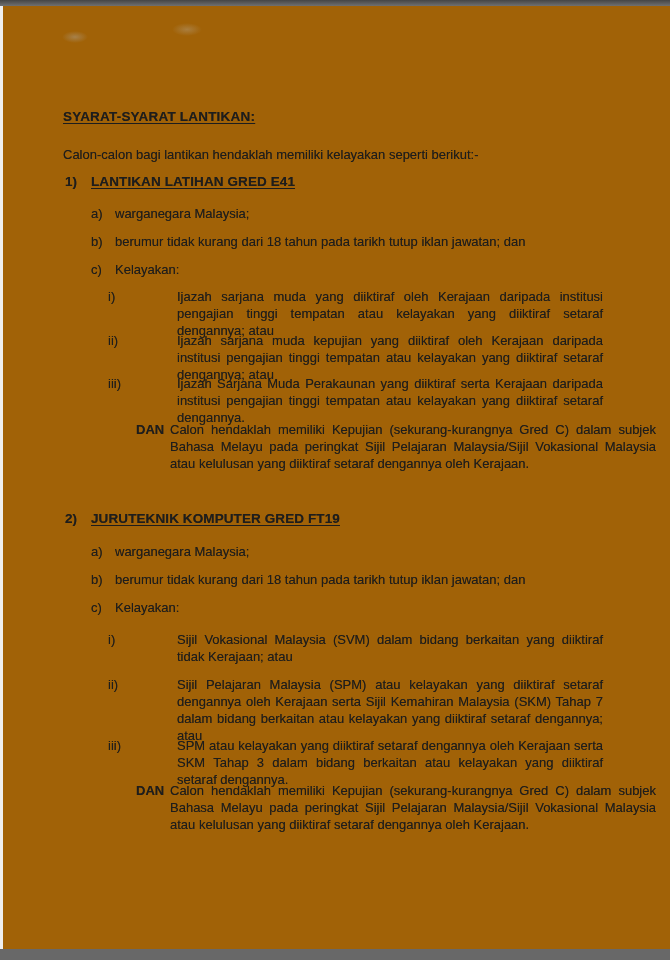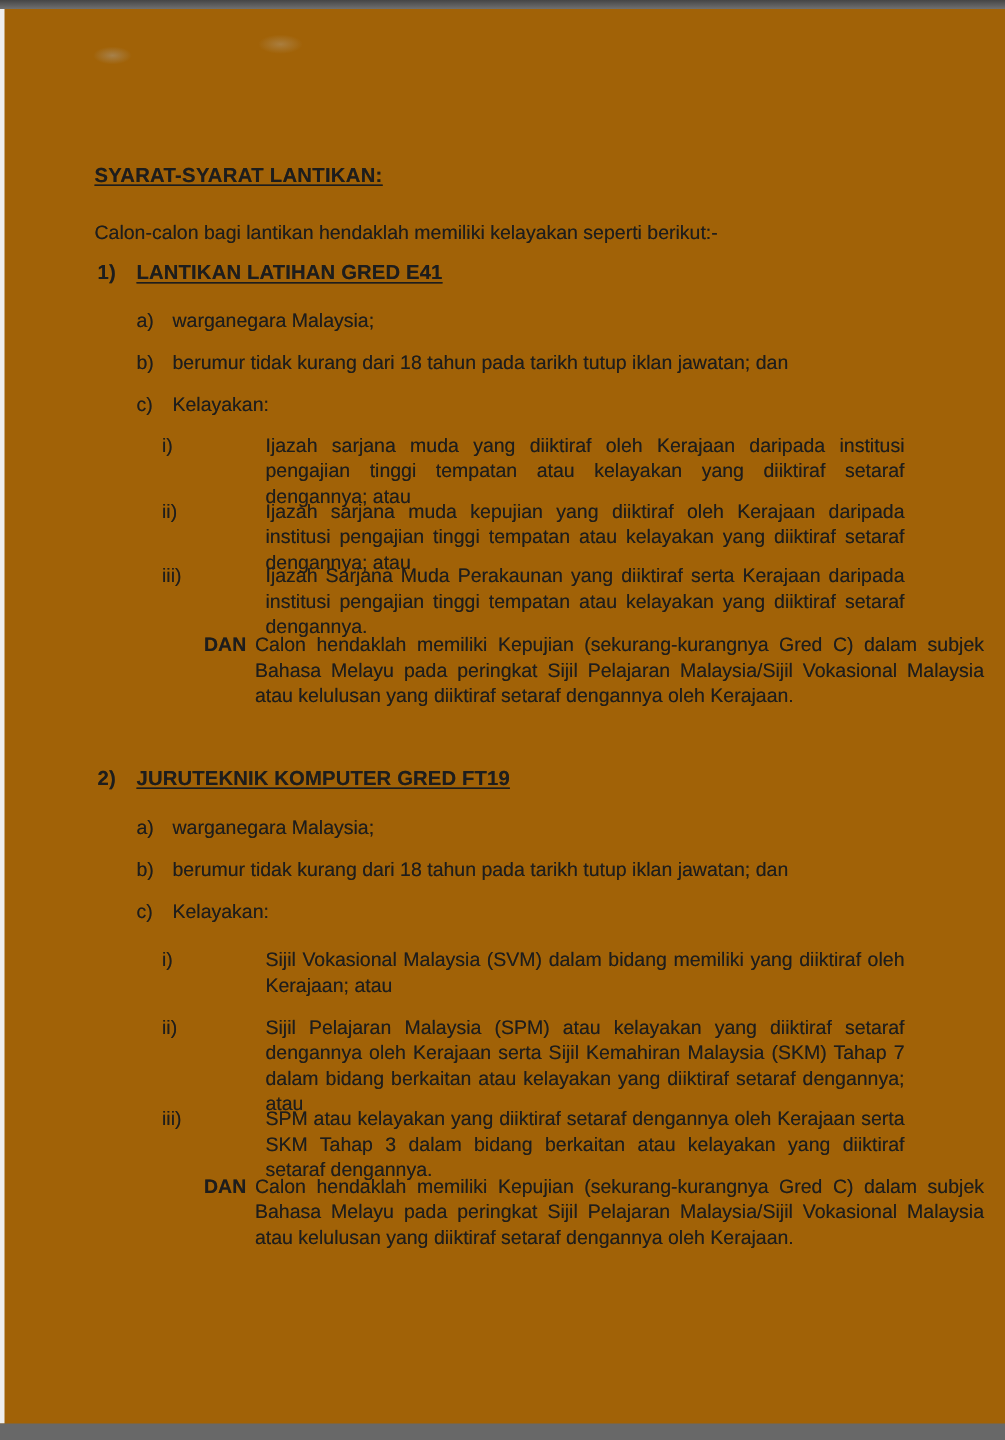--- a/index.html
+++ b/index.html
@@ -175,21 +175,21 @@
     <span class="lbl">b)</span>
     <span class="txt">berumur tidak kurang dari 18 tahun pada tarikh tutup iklan jawatan; dan</span>
   </div>
   <div class="block crit-row" style="top:599px">
     <span class="lbl">c)</span>
     <span class="txt">Kelayakan:</span>
   </div>
 
   <div class="block qual-row" style="top:631px">
     <span class="lbl">i)</span>
-    <span class="txt">Sijil Vokasional Malaysia (SVM) dalam bidang memiliki yang diiktiraf oleh Kerajaan; atau</span>
+    <span class="txt">Sijil Vokasional Malaysia (SVM) dalam bidang berkaitan yang diiktiraf tidak Kerajaan; atau</span>
   </div>
   <div class="block qual-row" style="top:676px">
     <span class="lbl">ii)</span>
     <span class="txt">Sijil Pelajaran Malaysia (SPM) atau kelayakan yang diiktiraf setaraf dengannya oleh Kerajaan serta Sijil Kemahiran Malaysia (SKM) Tahap 7 dalam bidang berkaitan atau kelayakan yang diiktiraf setaraf dengannya; atau</span>
   </div>
   <div class="block qual-row" style="top:737px">
     <span class="lbl">iii)</span>
     <span class="txt">SPM atau kelayakan yang diiktiraf setaraf dengannya oleh Kerajaan serta SKM Tahap 3 dalam bidang berkaitan atau kelayakan yang diiktiraf setaraf dengannya.</span>
   </div>
 

